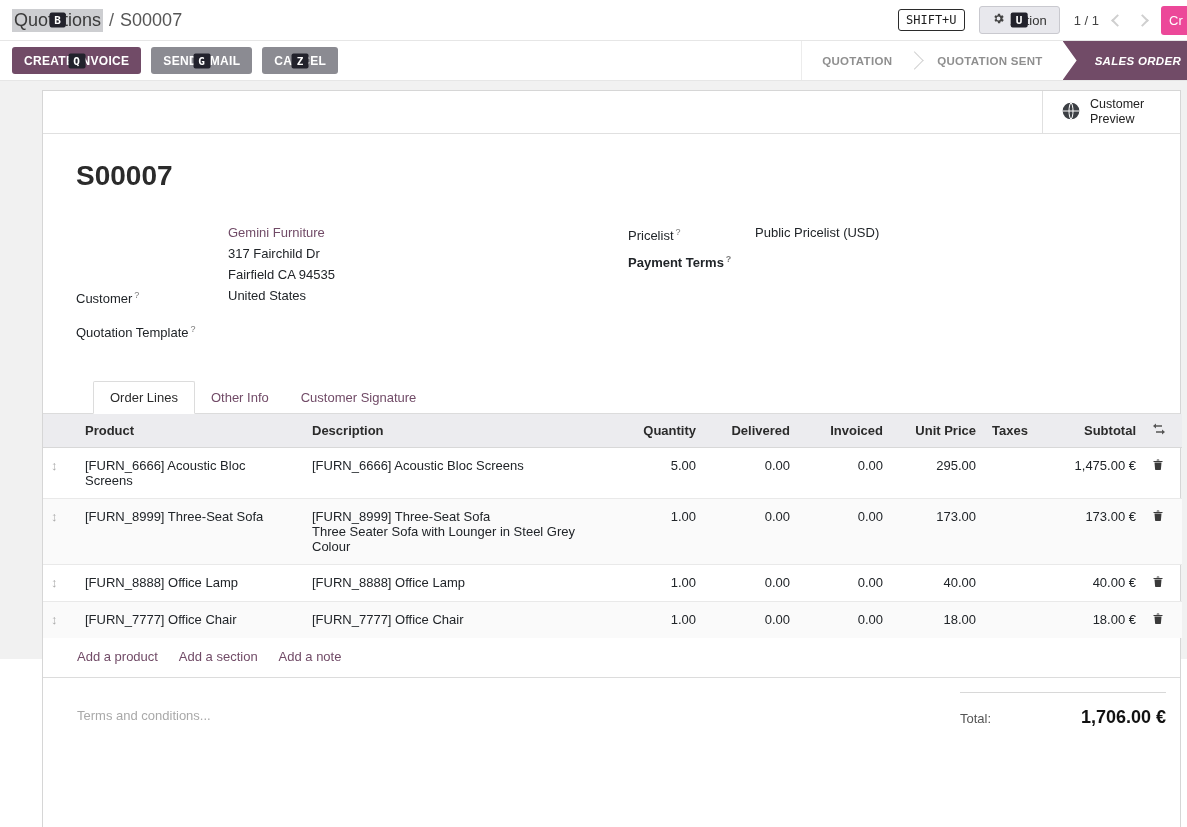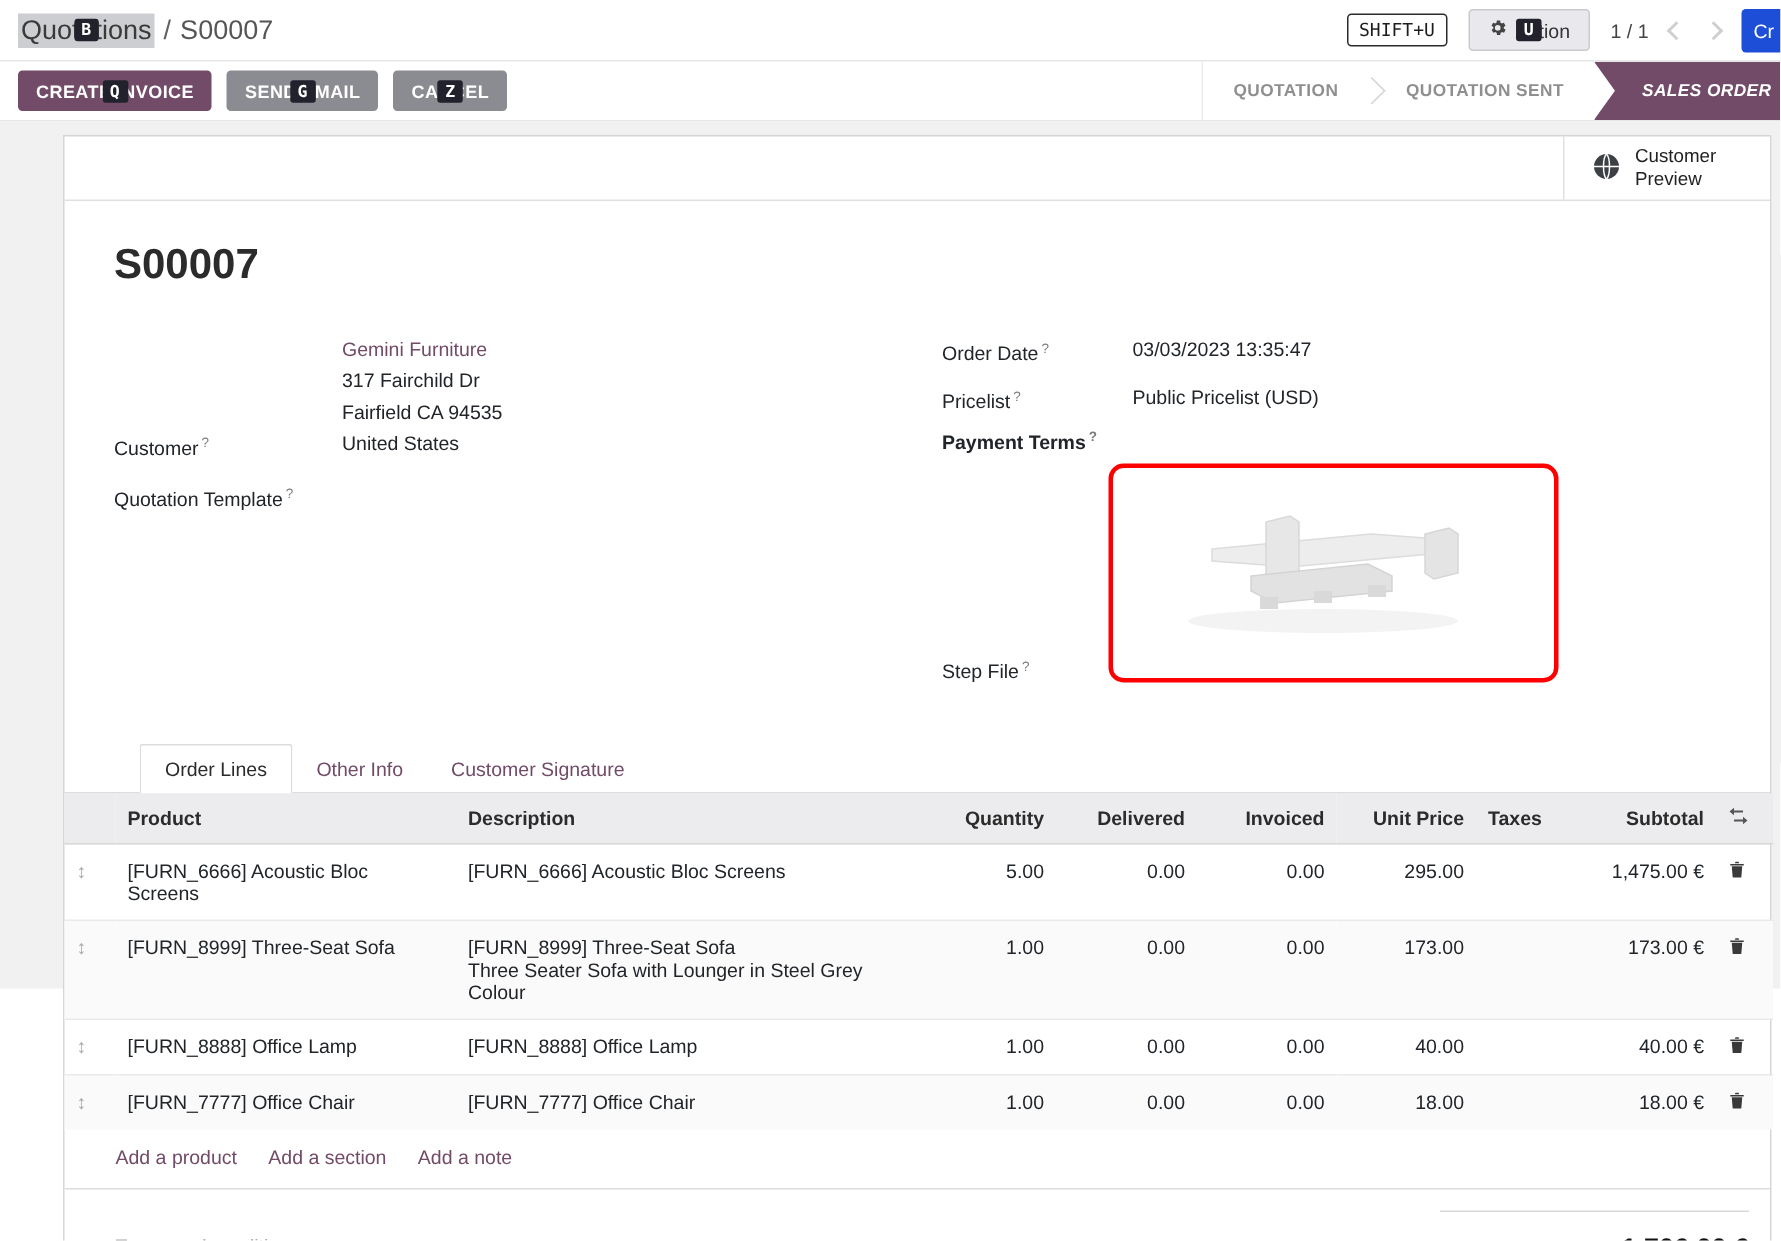--- a/index.html
+++ b/index.html
@@ -74,21 +74,21 @@
   .chev {
     display: inline-block;
     width: 9px; height: 9px;
     border-top: 2px solid #cfcfcf;
     border-right: 2px solid #cfcfcf;
     cursor: pointer;
   }
   .chev-left  { transform: rotate(225deg); }
   .chev-right { transform: rotate(45deg); margin-left: 2px; }
   .corner-btn {
-    background: #1d4ed8;
+    background: #ec4899;
     color: #fff;
     border: none;
     font-size: 13px;
     padding: 7px 14px 7px 8px;
     border-radius: 3px 0 0 3px;
     width: 26px;
     overflow: hidden;
     white-space: nowrap;
     cursor: pointer;
   }
@@ -385,52 +385,29 @@
             <span class="field-label">
               <span>Quotation Template</span><span class="help">?</span>
             </span>
             <span class="field-value"></span>
           </div>
         </div>
 
         <div class="col-right">
           <div class="field-row">
             <span class="field-label">
-              <span>Order Date</span><span class="help">?</span>
-            </span>
-            <span class="field-value">03/03/2023 13:35:47</span>
-          </div>
-          <div class="field-row">
-            <span class="field-label">
               <span>Pricelist</span><span class="help">?</span>
             </span>
             <span class="field-value">Public Pricelist (USD)</span>
           </div>
           <div class="field-row">
             <span class="field-label bold">
               <span>Payment Terms</span><span class="help">?</span>
             </span>
             <span class="field-value"></span>
-          </div>
-          <div class="field-row">
-            <span class="field-label">
-              <span>Step File</span><span class="help">?</span>
-            </span>
-            <span class="step-image">
-              <svg width="250" height="100" viewBox="0 0 250 100">
-                <ellipse cx="118" cy="82" rx="90" ry="8" fill="#f3f3f3"></ellipse>
-                <polygon points="44,34 150,24 204,28 204,36 96,46 44,42" fill="#ededed" stroke="#dcdcdc" stroke-width="1"></polygon>
-                <polygon points="80,16 96,12 102,16 102,52 86,56 80,52" fill="#e7e7e7" stroke="#d8d8d8" stroke-width="1"></polygon>
-                <polygon points="186,24 202,20 208,24 208,50 192,54 186,50" fill="#e4e4e4" stroke="#d6d6d6" stroke-width="1"></polygon>
-                <polygon points="70,52 148,44 164,52 164,62 86,70 70,62" fill="#e2e2e2" stroke="#d4d4d4" stroke-width="1"></polygon>
-                <rect x="76" y="66" width="12" height="8" fill="#d9d9d9"></rect>
-                <rect x="112" y="62" width="12" height="8" fill="#d9d9d9"></rect>
-                <rect x="148" y="58" width="12" height="8" fill="#d9d9d9"></rect>
-              </svg>
-            </span>
           </div>
         </div>
       </div>
     </div>
 
     <div class="notebook-tabs">
       <span class="tab active">Order Lines</span>
       <span class="tab">Other Info</span>
       <span class="tab">Customer Signature</span>
     </div>

